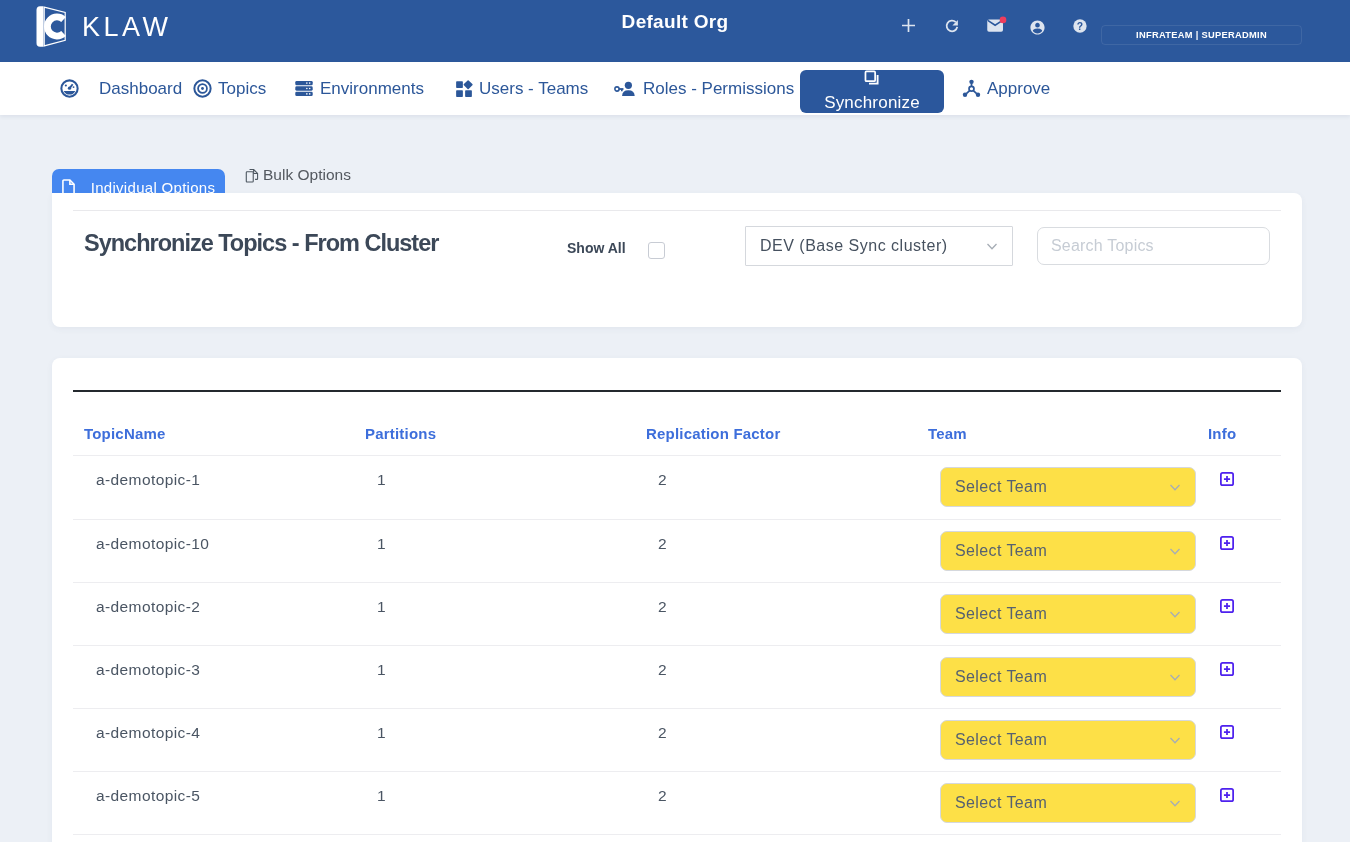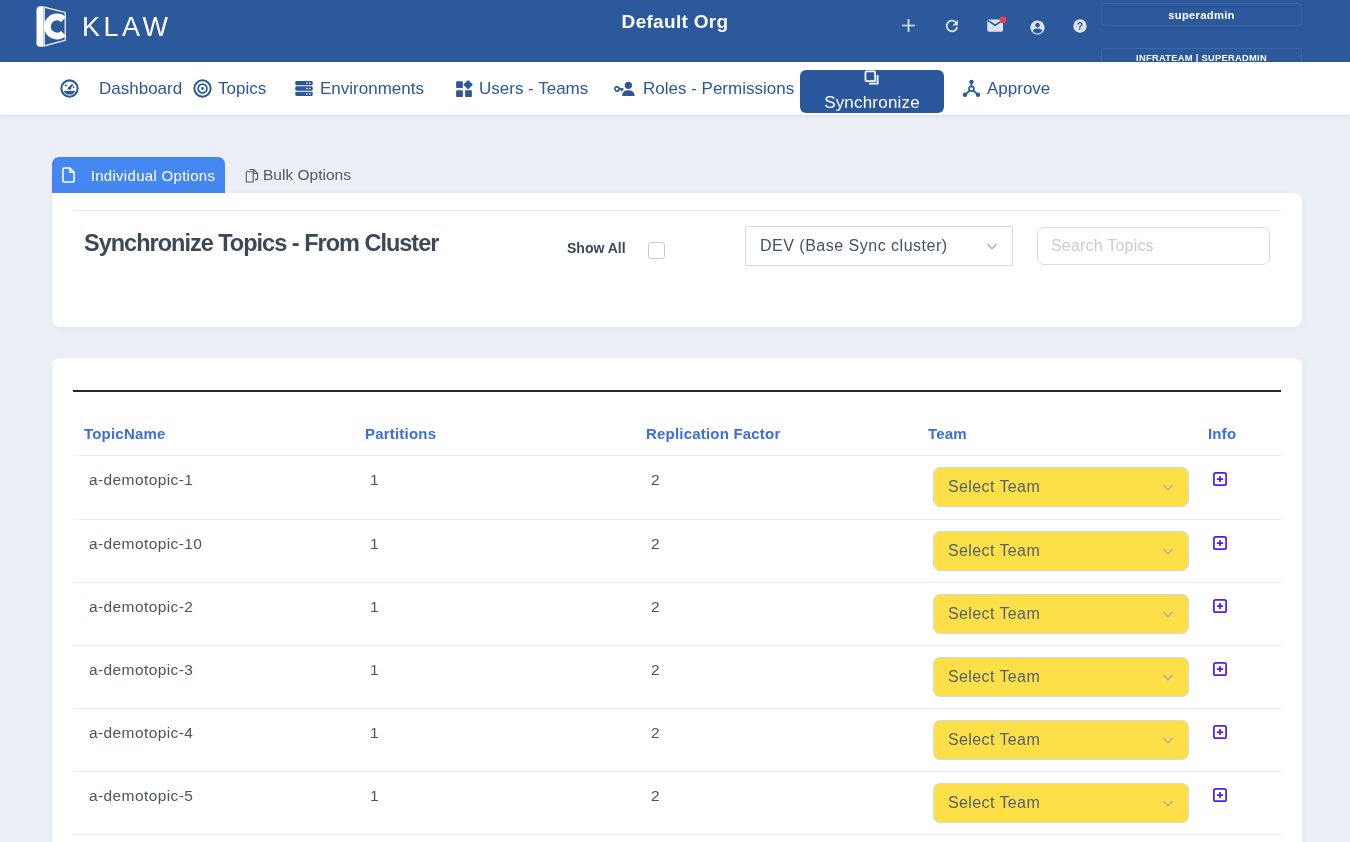--- a/index.html
+++ b/index.html
@@ -13,39 +13,39 @@
 .userbox { position:absolute; right:48px; top:3px; width:201px; text-align:center; }
 .u1 { display:block; border:1px solid rgba(255,255,255,0.09); border-radius:4px; height:23px; line-height:22px; font-size:11.2px; font-weight:700; letter-spacing:0.3px; }
 .u2 { display:block; margin-top:22px; border:1px solid rgba(255,255,255,0.09); border-radius:4px; height:20px; line-height:19px; font-size:9.3px; font-weight:700; letter-spacing:0.3px; }
 
 .nav { position:relative; height:53px; background:#fff; box-shadow:0 2px 4px rgba(40,60,100,0.08); }
 .navitem { position:absolute; top:0; height:53px; display:flex; align-items:center; gap:6px; color:#2c5799; font-size:17px; letter-spacing:0; }
 .navitem svg { flex:0 0 auto; }
 .navactive { position:absolute; left:800px; top:8px; width:144px; height:43px; background:#2b579c; border-radius:6px; color:#fff; display:flex; align-items:center; justify-content:center; gap:7px; font-size:17px; letter-spacing:0.2px;flex-direction:column; }
 
 .tabs { position:absolute; left:52px; top:157px; height:36px; display:flex; }
-.tab1 { width:173px; height:36px; background:#4587f0; border-radius:7px 7px 0 0; color:#fff; display:flex; align-items:center; justify-content:center; gap:16px; font-size:15px; letter-spacing:0.3px; }
+.tab1 { width:173px; height:36px; background:#4587f0; border-radius:7px 7px 0 0; color:#fff; display:flex; align-items:center; justify-content:center; gap:16px; font-size:15px; letter-spacing:0.3px;margin-top:12px; }
 .tab2 { height:36px; display:flex; align-items:center; margin-left:19px; gap:4px; color:#53585f; font-size:15.5px; }
 .card { position:absolute; left:52px; width:1250px; background:#fff; border-radius:8px; box-shadow:0 2px 6px rgba(60,80,120,0.06); }
 .card1 { top:193px; height:134px; border-top-left-radius:0;padding-left:48px; }
 .card2 { top:358px; height:600px; }
 .divider1 { position:absolute; left:21px; right:21px; top:17px; border-top:1px solid #e9e9ec; }
 .h1 { position:absolute; left:32px; top:37px; font-size:23.5px; font-weight:700; color:#3c4858; letter-spacing:-1px; }
 .showall { position:absolute; left:515px; top:47px; font-size:14px; font-weight:700; color:#3c4858; }
 .cbox { position:absolute; left:596px; top:49px; width:17px; height:17px; border:1.5px solid #c8ccd4; border-radius:3px; background:#fff; }
 .selbox { position:absolute; border:1px solid #d5d8dd; border-radius:1px; background:#fff; color:#46515f; font-size:16px; letter-spacing:0.5px; display:flex; align-items:center; }
 .sel1 { left:693px; top:33px; width:268px; height:40px; padding-left:14px; }
 .search1 { position:absolute; left:985px; top:34px; width:233px; height:38px; border:1px solid #d9dce0; border-radius:7px; background:#fff; color:#c6ccd4; font-size:16px; display:flex; align-items:center; padding-left:13px; letter-spacing:0.2px; }
 .chev { position:absolute; right:14px; top:50%; margin-top:-4px; width:12px; height:9px; }
 
 .tline { position:absolute; left:21px; right:21px; top:32px; border-top:2px solid #24292e; }
 .thead { position:absolute; top:67px; height:32px; left:0; right:0; font-size:15px; font-weight:700; color:#3d6edb; letter-spacing:0.2px; }
 .thead span { position:absolute; }
 .hdiv { position:absolute; left:21px; right:21px; border-top:1px solid #ededf0; }
-.row { position:absolute; left:5px; right:0; height:63px; font-size:15.5px; color:#4a5563; letter-spacing:0.4px;padding-left:12px; }
+.row { position:absolute; left:12px; right:0; height:63px; font-size:15.5px; color:#4a5563; letter-spacing:0.4px;padding-left:12px; }
 .row .c1 { position:absolute; left:32px; top:15px; }
 .row .c2 { position:absolute; left:313px; top:15px; }
 .row .c3 { position:absolute; left:594px; top:15px; }
 .teamsel { position:absolute; left:876px; top:11px; width:256px; height:40px; border:1px solid #d5d8dd; border-radius:7px; background:#fde047; color:#566170; font-size:16px; letter-spacing:0.4px; display:flex; align-items:center; padding-left:14px; }
 .pplus { position:absolute; left:1156px; top:16px; }
 </style>
 </head>
 <body>
 <div class="topbar">
   <svg class="logo" viewBox="0 0 30 41">
@@ -68,21 +68,20 @@
       <circle cx="20" cy="4.5" r="3.8" fill="#ee3d5d"></circle>
     </svg>
   <svg class="hicon" style="left:1029px; top:19px;" width="17" height="17" viewBox="0 0 24 24">
       <path fill-rule="evenodd" fill="#dde4ef" d="M12 2C6.48 2 2 6.48 2 12s4.48 10 10 10 10-4.48 10-10S17.52 2 12 2zm0 3.4c1.8 0 3.25 1.45 3.25 3.25S13.8 11.9 12 11.9 8.75 10.45 8.75 8.65 10.2 5.4 12 5.4zm0 14.9c-2.7 0-5.1-1.38-6.5-3.48.03-2.15 4.33-3.33 6.5-3.33 2.16 0 6.47 1.18 6.5 3.33-1.4 2.1-3.8 3.48-6.5 3.48z"></path>
     </svg>
   <svg class="hicon" style="left:1072px; top:18px;" width="16" height="16" viewBox="0 0 24 24">
       <circle cx="12" cy="12" r="10" fill="#dde4ef"></circle>
       <text x="12" y="17.4" text-anchor="middle" font-family="Liberation Sans" font-size="15.5" font-weight="bold" fill="#2c589c">?</text>
     </svg>
   <div class="userbox">
-    <span class="u1">superadmin</span>
     <span class="u2">INFRATEAM | SUPERADMIN</span>
   </div>
 </div>
 <div class="nav">
   <div class="navitem" style="left:60px;gap:20px;">
     <svg width="19" height="19" viewBox="0 0 24 24">
         <circle cx="12" cy="12" r="10.3" fill="none" stroke="#2c5799" stroke-width="2.6"></circle>
         <path d="M4.6 15 A8.2 8.2 0 0 0 19.4 15 Z" fill="#2c5799"></path>
         <circle cx="12" cy="11.6" r="2.1" fill="#2c5799"></circle>
         <path d="M12.5 11.2 L16 6.6" stroke="#2c5799" stroke-width="2.3"></path>

